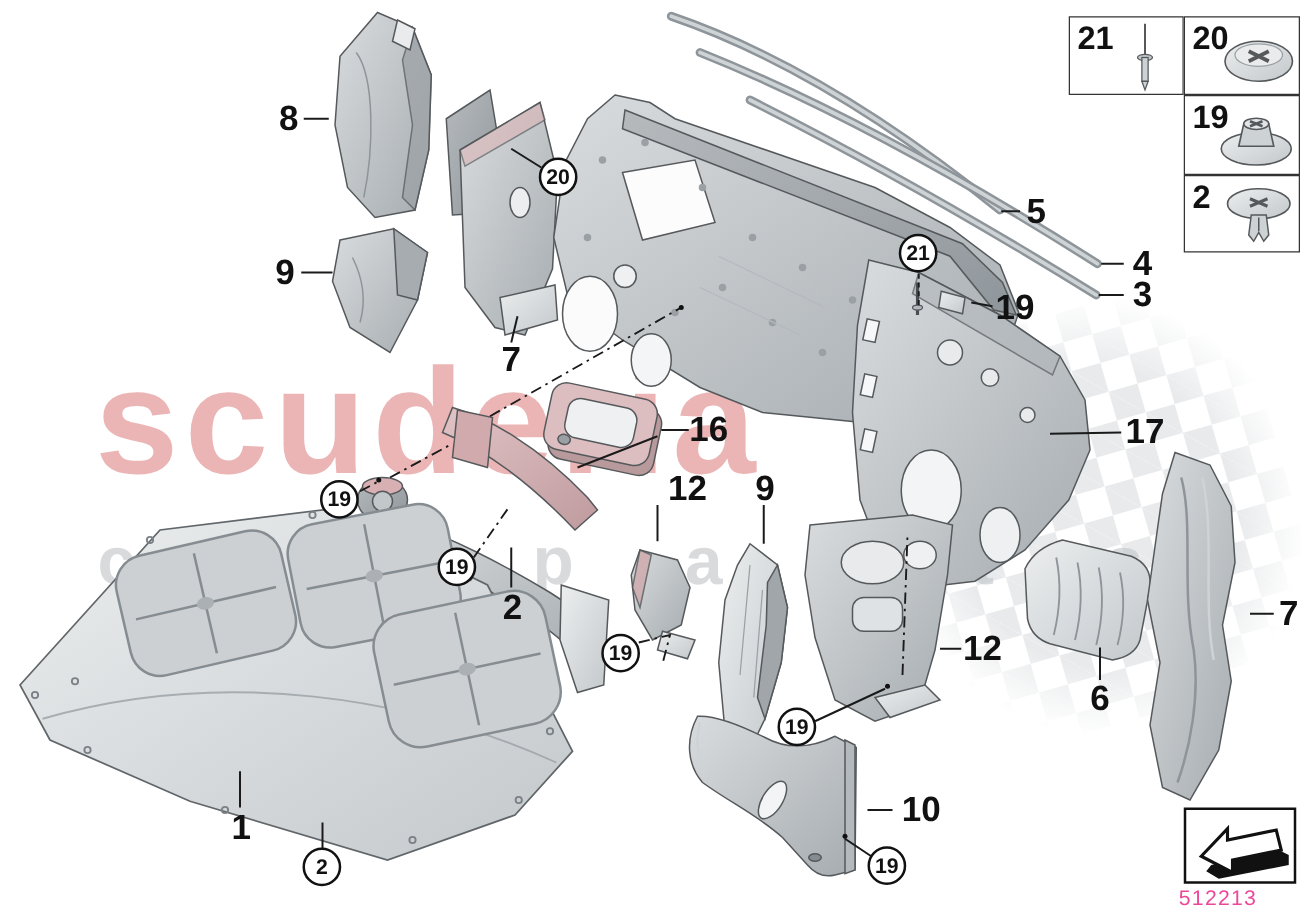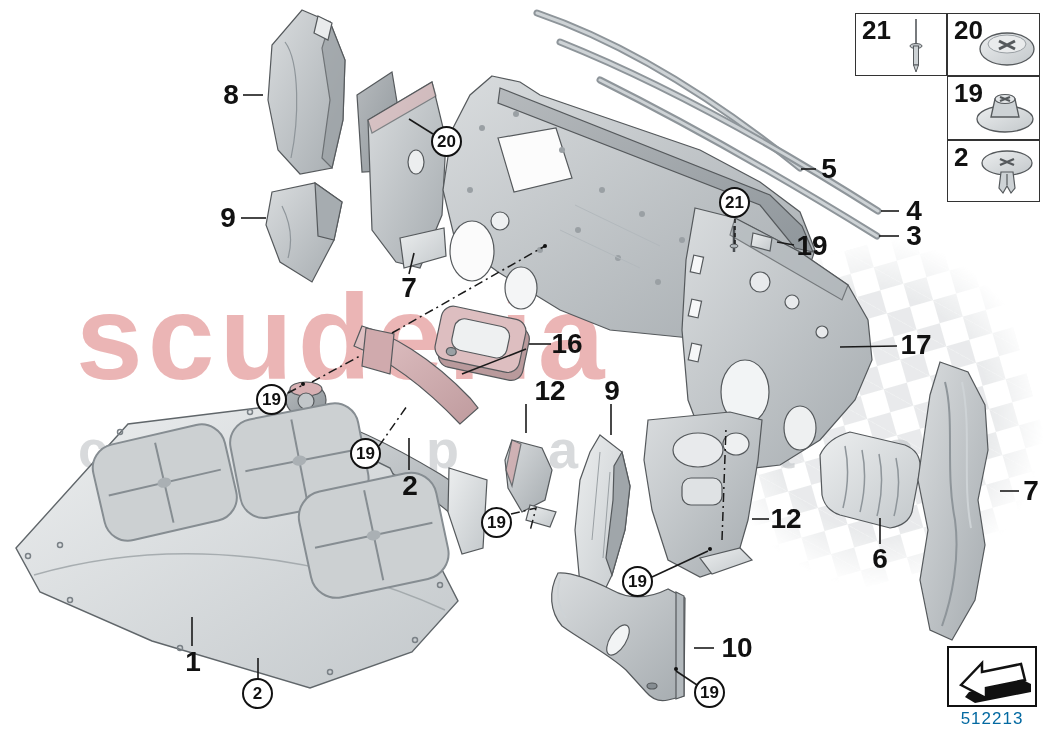--- a/index.html
+++ b/index.html
@@ -24,21 +24,21 @@
   .co.plain{font-size:28px;font-weight:bold;transform:translate(-50%,-50%);line-height:1;}
   .co.circ{box-sizing:border-box;width:31px;height:31px;border:2.5px solid #111;border-radius:50%;
            background:#fff;font-size:17px;font-weight:bold;display:flex;align-items:center;
            justify-content:center;line-height:1;}
   
   .lg-box{position:absolute;z-index:4;box-sizing:border-box;border:1.5px solid #333;background:#fff;}
   .lg-num{position:absolute;left:6px;top:3px;font-size:26px;font-weight:bold;color:#111;line-height:1;}
   .lg-ic{position:absolute;right:0;bottom:0;}
   
   .ft-box{position:absolute;z-index:4;box-sizing:border-box;border:2px solid #111;background:#fff;}
-  .ft-id{position:absolute;z-index:4;font-size:17px;color:#0369a1;letter-spacing:1px;text-align:center;}
+  .ft-id{position:absolute;z-index:4;font-size:17px;color:#ec4899;letter-spacing:1px;text-align:left;}
 </style>
 </head>
 <body>
 
 <div class="stage">
 
   <div class="wm-brand">scuderia</div>
   <div class="wm-sub">c a r  p a r t s</div>
   <div class="wm-checker"></div>
 

